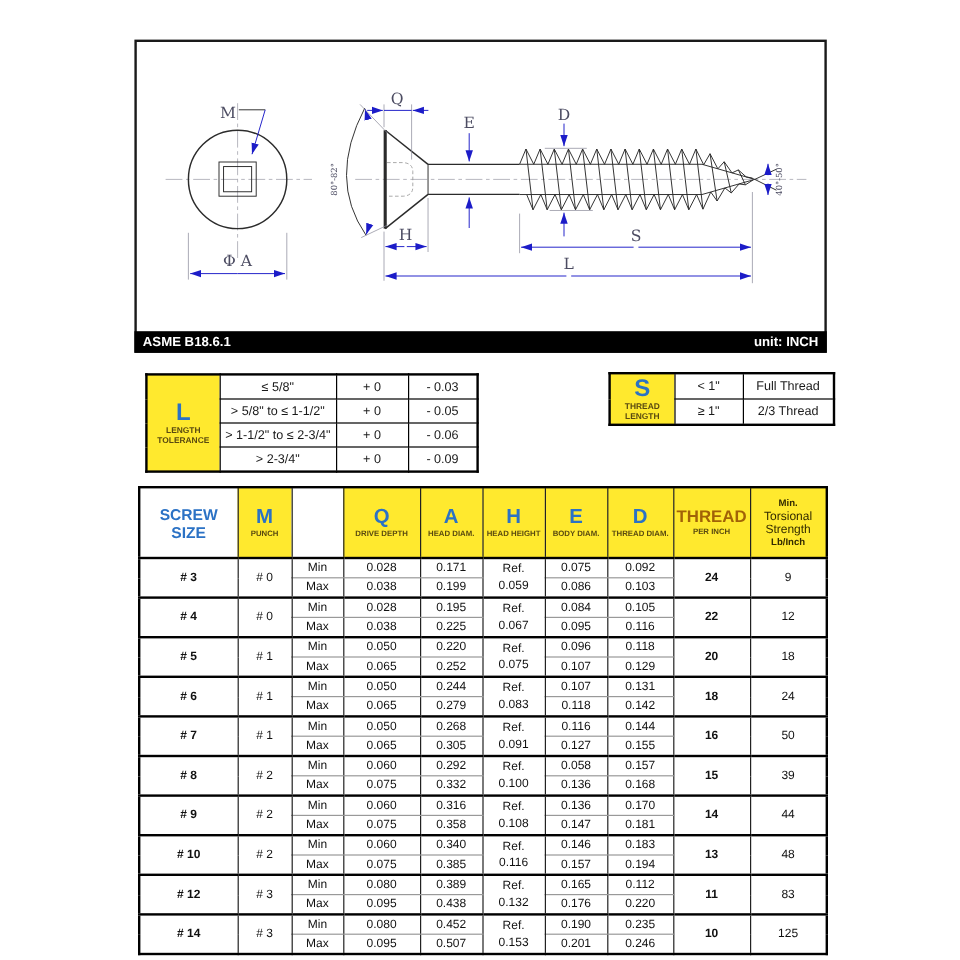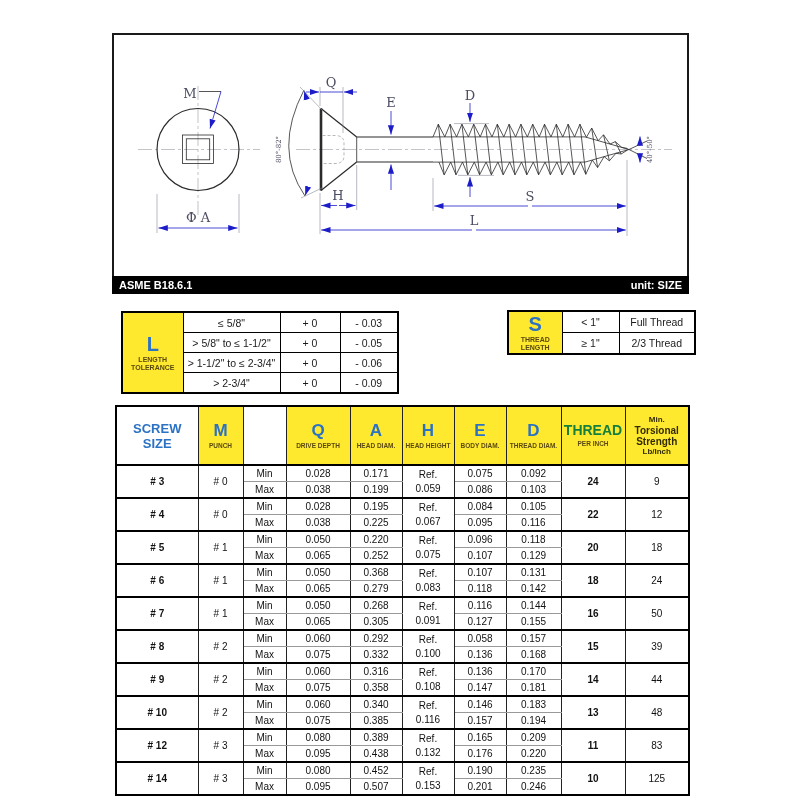--- a/index.html
+++ b/index.html
@@ -27,25 +27,25 @@
   .bold-val{font-weight:normal;font-size:11px;}
   .tol-val{font-size:11px;}
 
   
   #spec{position:absolute;left:115px;top:405px;border:2px solid #000;}
   #spec th,#spec td{border-left:1px solid #222;border-right:1px solid #222;
                     text-align:center;vertical-align:middle;padding:0;}
   #spec thead th{border-bottom:2px solid #000;height:57px;background:#ffe92e;}
   th.c-white{background:#fff !important;border-radius:29px;}
   .big{font-size:17px;font-weight:bold;color:#2b72c5;line-height:18px;}
-  .big-thread{font-size:14px;font-weight:bold;color:#15803d;line-height:15px;}
+  .big-thread{font-size:14px;font-weight:bold;color:#a16207;line-height:15px;}
   .sub{font-size:6.5px;font-weight:bold;color:#5a4a10;line-height:8px;margin-top:2px;}
   .hdr-size{font-size:13px;font-weight:bold;color:#2b72c5;line-height:15px;}
   .s-small{font-size:8px;color:#332b00;line-height:10px;}
-  .s-bold{font-size:10px;font-weight:bold;color:#332b00;line-height:11px;}
+  .s-bold{font-size:10px;font-weight:normal;color:#332b00;line-height:11px;}
   #spec td{height:15px;font-size:10px;color:#111;}
   #spec tr.g td{border-top:2px solid #000;}
   #spec tr.g td.mm,#spec tr.g td.val{border-bottom:1px solid #999;margin-top:16px;}
   td.size{font-weight:bold;font-size:11px;}
   td.punch{font-size:10.5px;}
   td.mm{font-size:9px;color:#333;}
   td.href div{line-height:14px;}
   td.tpi{font-weight:bold;font-size:11px;}
   td.str{font-size:10.5px;}
 
@@ -149,21 +149,21 @@
         <text class="lbl" x="530" y="201" text-anchor="middle">S</text>
 
         <line class="dim" x1="472" y1="230" x2="321.2" y2="230" marker-end="url(#arr)"></line>
         <line class="dim" x1="476" y1="230" x2="625.8" y2="230" marker-end="url(#arr)"></line>
         <text class="lbl" x="474" y="224.5" text-anchor="middle">L</text>
       </g>
     </svg>
 
     <div id="specbar">
       <span>ASME B18.6.1</span>
-      <span>unit: SIZE</span>
+      <span>unit: INCH</span>
     </div>
   </div>
 
   <table id="ltable" class="smalltbl">
     <colgroup>
         <col style="width:61px">
         <col style="width:97px">
         <col style="width:60px">
         <col style="width:58px">
       </colgroup>
@@ -337,21 +337,21 @@
           <td class="val">0.065</td>
           <td class="val">0.252</td>
           <td class="val">0.107</td>
           <td class="val">0.129</td>
         </tr>
         <tr class="g">
           <td class="size" rowspan="2"># 6</td>
           <td class="punch" rowspan="2"># 1</td>
           <td class="mm">Min</td>
           <td class="val">0.050</td>
-          <td class="val">0.368</td>
+          <td class="val">0.244</td>
           <td class="href" rowspan="2">
             <div>Ref.</div>
             <div>0.083</div>
           </td>
           <td class="val">0.107</td>
           <td class="val">0.131</td>
           <td class="tpi" rowspan="2">18</td>
           <td class="str" rowspan="2">24</td>
         </tr>
         <tr>
@@ -453,21 +453,21 @@
           <td class="size" rowspan="2"># 12</td>
           <td class="punch" rowspan="2"># 3</td>
           <td class="mm">Min</td>
           <td class="val">0.080</td>
           <td class="val">0.389</td>
           <td class="href" rowspan="2">
             <div>Ref.</div>
             <div>0.132</div>
           </td>
           <td class="val">0.165</td>
-          <td class="val">0.209</td>
+          <td class="val">0.112</td>
           <td class="tpi" rowspan="2">11</td>
           <td class="str" rowspan="2">83</td>
         </tr>
         <tr>
           <td class="mm">Max</td>
           <td class="val">0.095</td>
           <td class="val">0.438</td>
           <td class="val">0.176</td>
           <td class="val">0.220</td>
         </tr>

